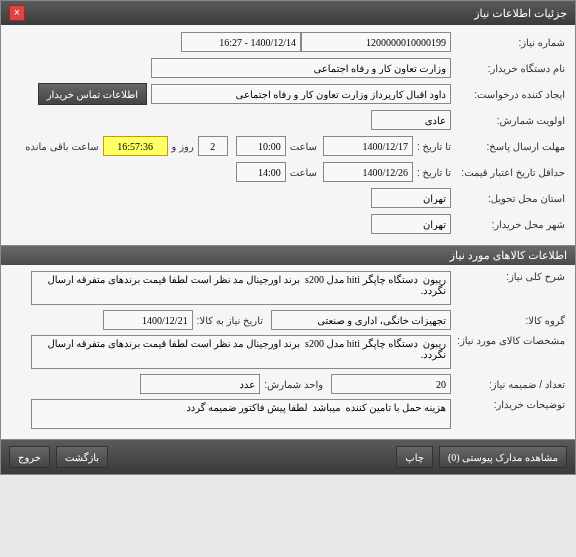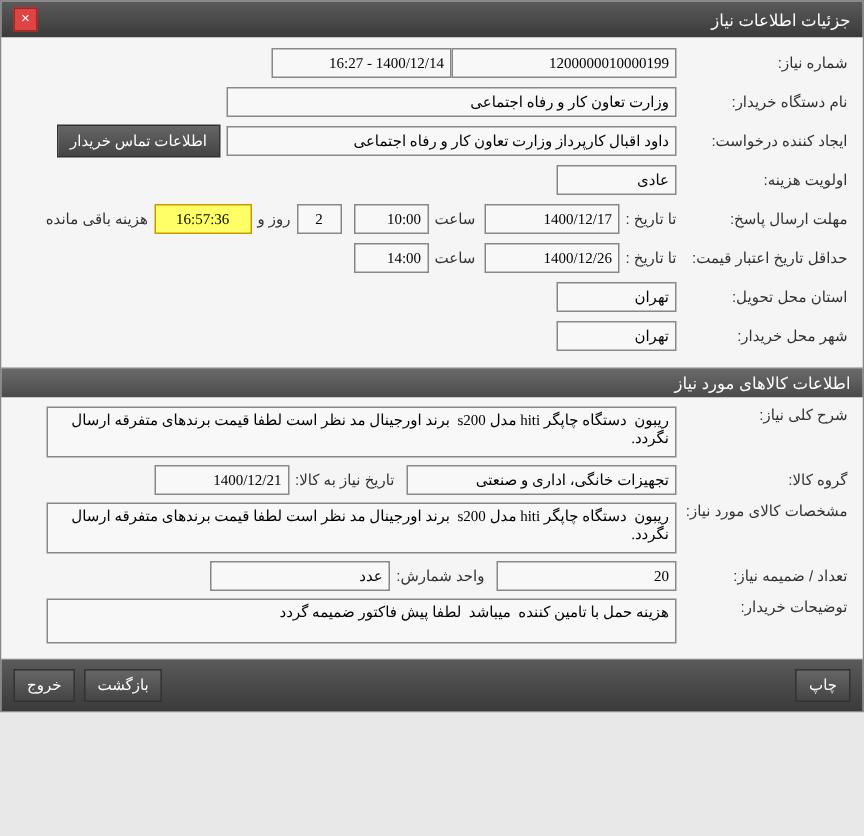--- a/index.html
+++ b/index.html
@@ -45,34 +45,34 @@
       <input class="field ro" style="width: 300px;" readonly="" value="وزارت تعاون کار و رفاه اجتماعی">
     </div>
 
     <div class="row">
       <span class="label label-col">ایجاد کننده درخواست:</span>
       <input class="field ro" style="width: 300px;" readonly="" value="داود اقبال کارپرداز وزارت تعاون کار و رفاه اجتماعی">
       <button class="btn dark" style="margin-right:4px">اطلاعات تماس خریدار</button>
     </div>
 
     <div class="row">
-      <span class="label label-col">اولویت هزینه:</span>
+      <span class="label label-col">اولویت شمارش:</span>
       <input class="field ro" style="width: 80px;" readonly="" value="عادی">
     </div>
 
     <div class="row">
       <span class="label label-col">مهلت ارسال پاسخ:</span>
       <span class="label">تا تاریخ :</span>
       <input class="field ro" style="width: 90px;" readonly="" value="1400/12/17">
       <span class="label" style="margin-right:6px">ساعت</span>
       <input class="field ro" style="width: 50px;" readonly="" value="10:00">
       <input class="field ro" style="width: 30px; margin-right: 8px; text-align: center;" readonly="" value="2">
       <span class="label" style="margin-right:4px">روز و</span>
       <input class="field yellow" style="width: 65px; text-align: center;" readonly="" value="16:57:36">
-      <span class="label" style="margin-right:4px">هزینه باقی مانده</span>
+      <span class="label" style="margin-right:4px">ساعت باقی مانده</span>
     </div>
 
     <div class="row">
       <span class="label label-col">حداقل تاریخ اعتبار قیمت:</span>
       <span class="label">تا تاریخ :</span>
       <input class="field ro" style="width: 90px;" readonly="" value="1400/12/26">
       <span class="label" style="margin-right:6px">ساعت</span>
       <input class="field ro" style="width: 50px;" readonly="" value="14:00">
     </div>
 
@@ -117,19 +117,20 @@
     </div>
 
     <div class="row" style="align-items:flex-start">
       <span class="label label-col">توضیحات خریدار:</span>
       <textarea class="field ro" style="width: 420px; height: 30px;" readonly="">هزینه حمل با تامین کننده  میباشد  لطفا پیش فاکتور ضمیمه گردد</textarea>
     </div>
 
   </div>
 
   <div class="footer">
+    <button class="btn dark">مشاهده مدارک پیوستی (0)</button>
     <button class="btn dark">چاپ</button>
     <span class="spacer"></span>
     <button class="btn dark">بازگشت</button>
     <button class="btn dark">خروج</button>
   </div>
 
 </div>
 
 </body></html>

